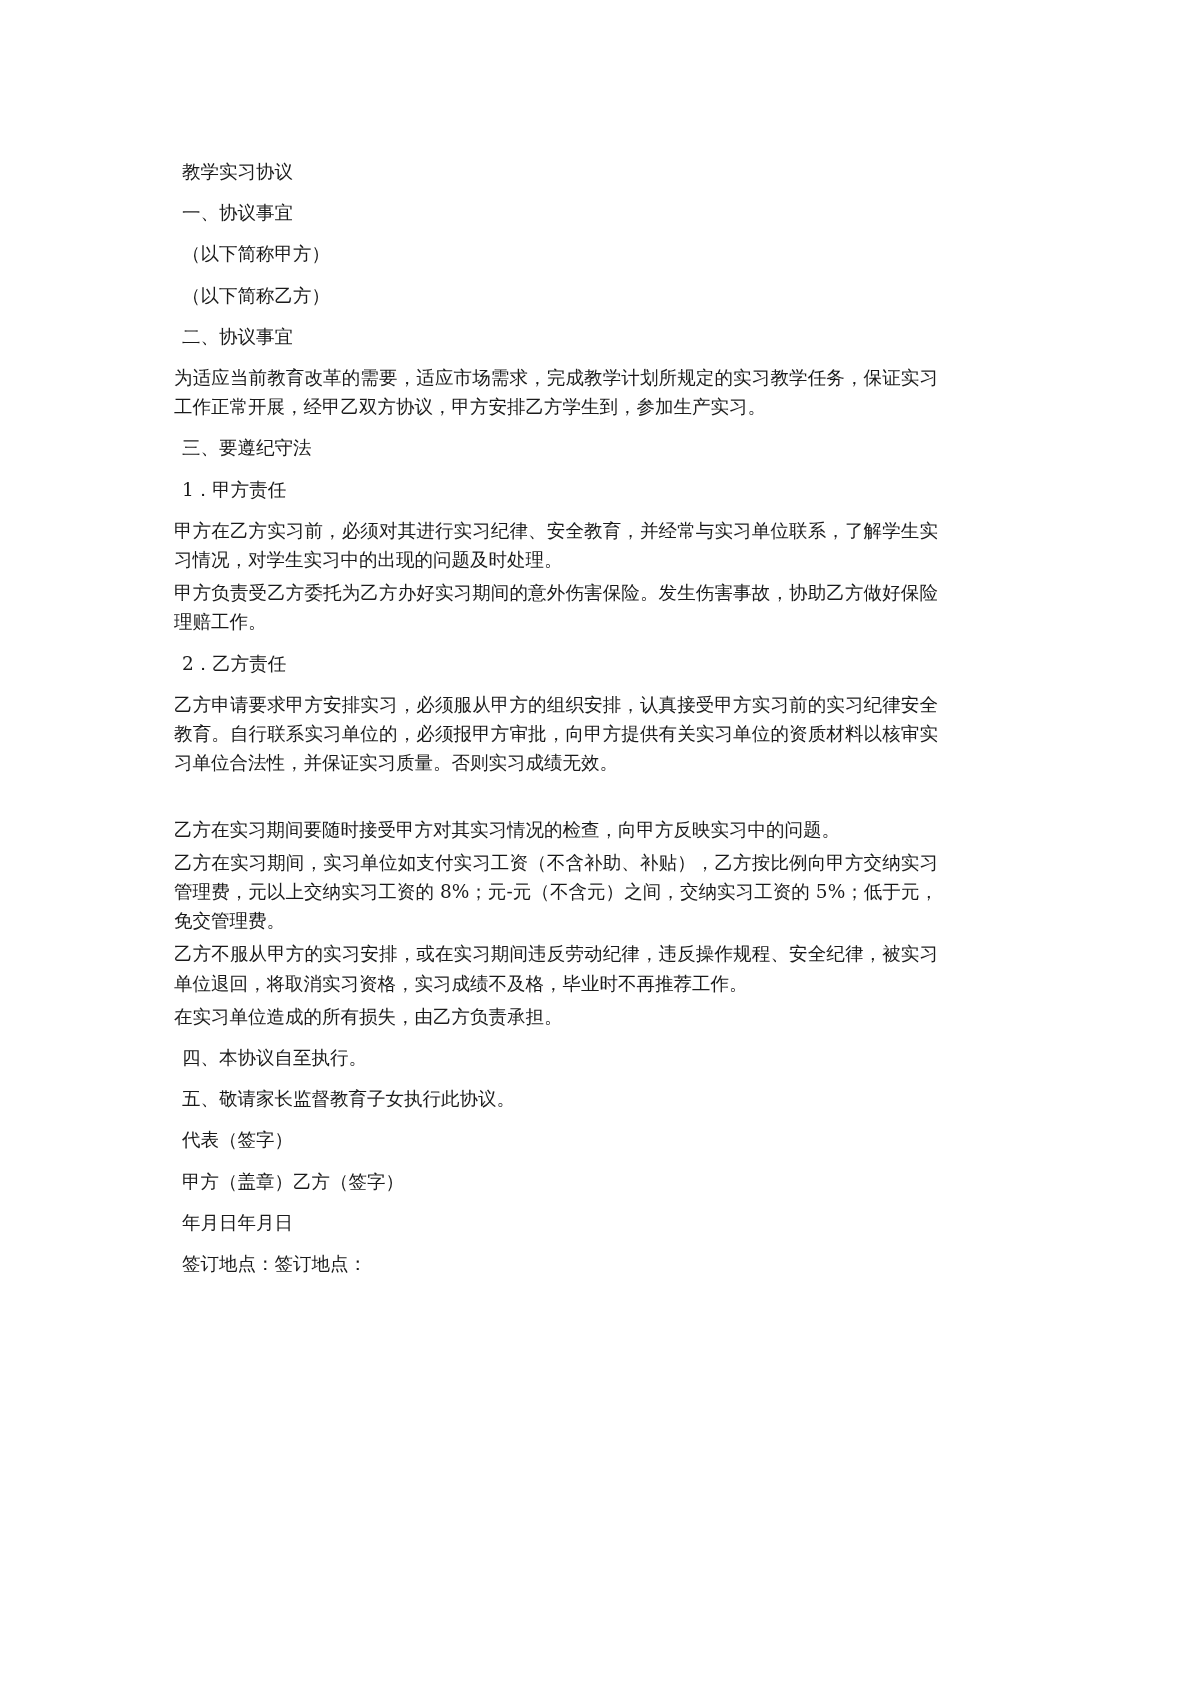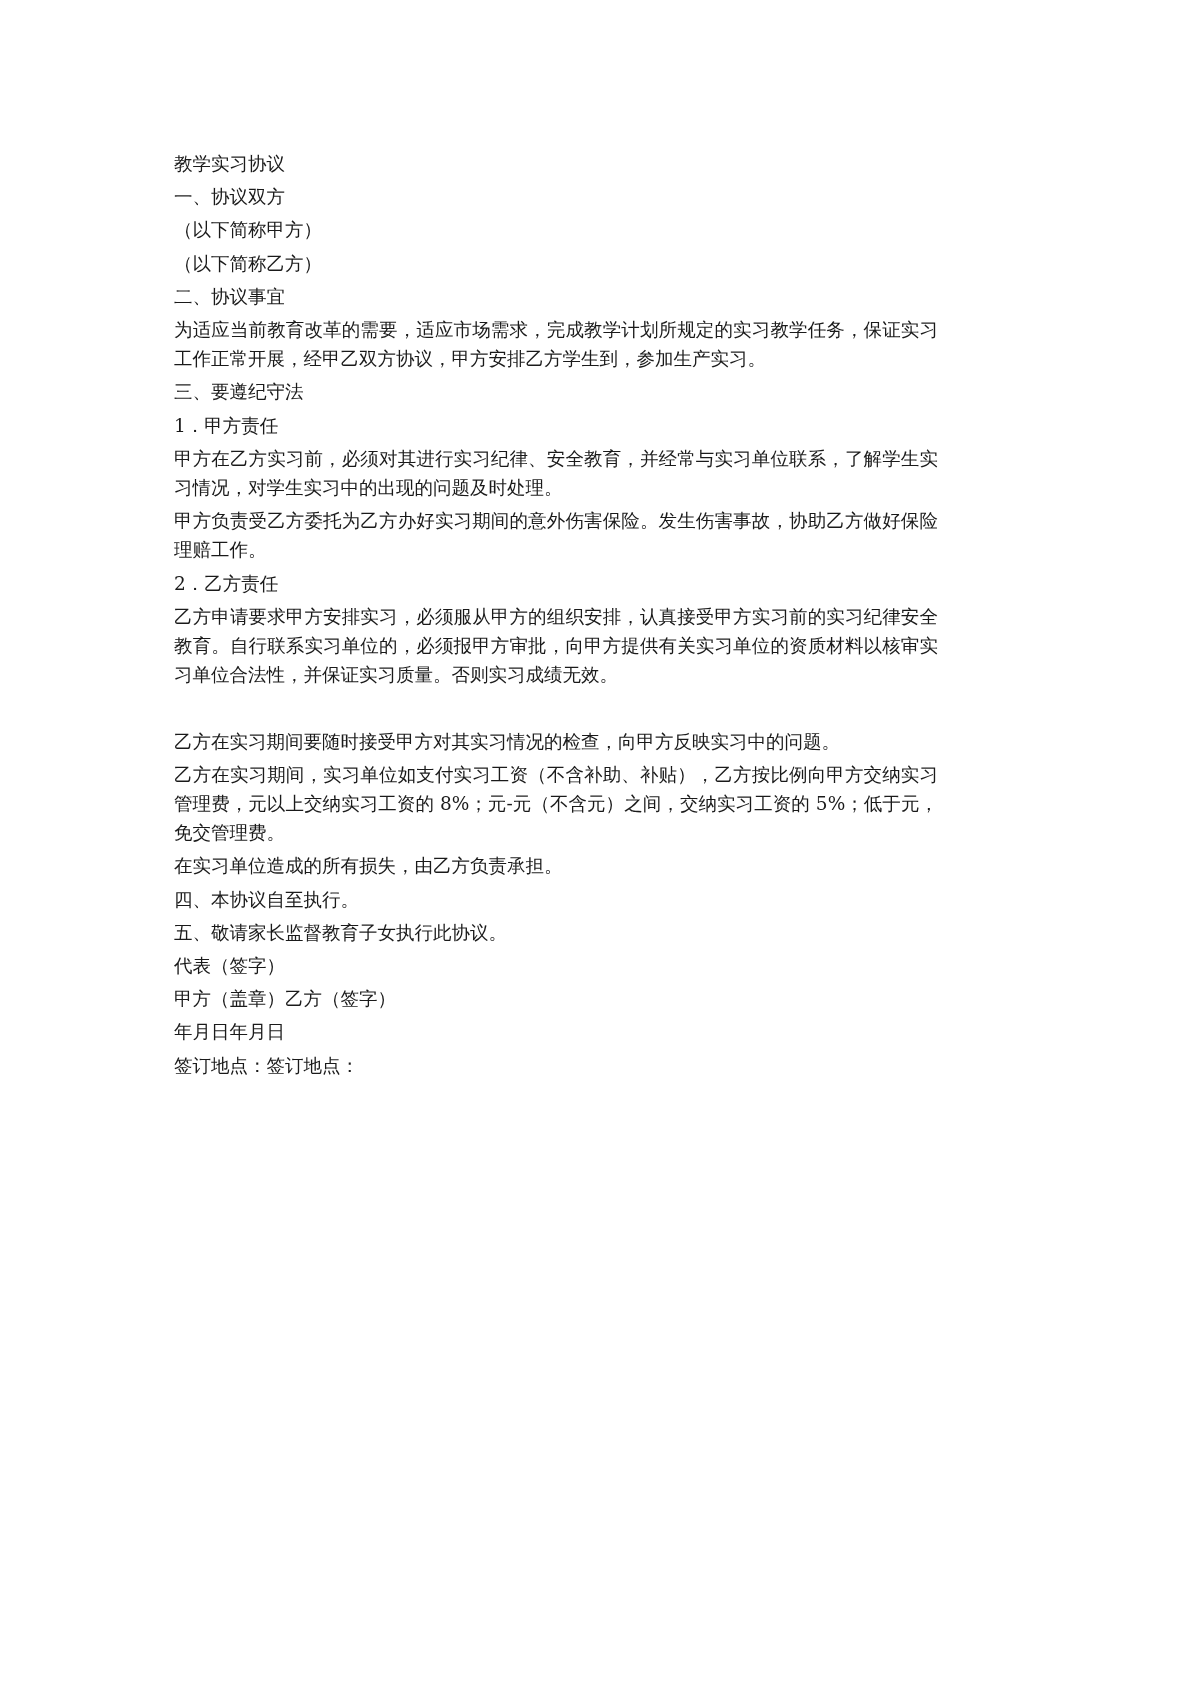--- a/index.html
+++ b/index.html
@@ -7,43 +7,44 @@
   .page {
     position: absolute;
     left: 170px;
     top: 145px;
     width: 772px;
     font-family: "DejaVu Serif", "Liberation Serif", serif;
     font-size: 18.5px;
     line-height: 29.2px;
     color: #1a1a1a;
   }
-  .line { margin: 4px; white-space: nowrap; }
+  .line { margin: 12px; white-space: nowrap; }
   .para { margin: 4px; text-align: justify; text-justify: inter-ideograph; }
   .blank { height: 29.2px; }
 </style>
 </head>
 <body>
 
 <div class="page">
   <p class="line">教学实习协议</p>
-  <p class="line">一、协议双方</p>
+  <p class="line">一、协议事宜</p>
   <p class="line">（以下简称甲方）</p>
   <p class="line">（以下简称乙方）</p>
   <p class="line">二、协议事宜</p>
   <p class="para">为适应当前教育改革的需要，适应市场需求，完成教学计划所规定的实习教学任务，保证实习工作正常开展，经甲乙双方协议，甲方安排乙方学生到，参加生产实习。</p>
   <p class="line">三、要遵纪守法</p>
   <p class="line">1．甲方责任</p>
   <p class="para">甲方在乙方实习前，必须对其进行实习纪律、安全教育，并经常与实习单位联系，了解学生实习情况，对学生实习中的出现的问题及时处理。</p>
   <p class="para">甲方负责受乙方委托为乙方办好实习期间的意外伤害保险。发生伤害事故，协助乙方做好保险理赔工作。</p>
   <p class="line">2．乙方责任</p>
   <p class="para">乙方申请要求甲方安排实习，必须服从甲方的组织安排，认真接受甲方实习前的实习纪律安全教育。自行联系实习单位的，必须报甲方审批，向甲方提供有关实习单位的资质材料以核审实习单位合法性，并保证实习质量。否则实习成绩无效。</p>
   <div class="blank"></div>
   <p class="para">乙方在实习期间要随时接受甲方对其实习情况的检查，向甲方反映实习中的问题。</p>
   <p class="para">乙方在实习期间，实习单位如支付实习工资（不含补助、补贴），乙方按比例向甲方交纳实习管理费，元以上交纳实习工资的 8%；元-元（不含元）之间，交纳实习工资的 5%；低于元，免交管理费。</p>
+  <p class="para">乙方不服从甲方的实习安排，或在实习期间违反劳动纪律，违反操作规程、安全纪律，被实习单位退回，将取消实习资格，实习成绩不及格，毕业时不再推荐工作。</p>
   <p class="para">在实习单位造成的所有损失，由乙方负责承担。</p>
   <p class="line">四、本协议自至执行。</p>
   <p class="line">五、敬请家长监督教育子女执行此协议。</p>
   <p class="line">代表（签字）</p>
   <p class="line">甲方（盖章）乙方（签字）</p>
   <p class="line">年月日年月日</p>
   <p class="line">签订地点：签订地点：</p>
 </div>
 
 </body></html>

